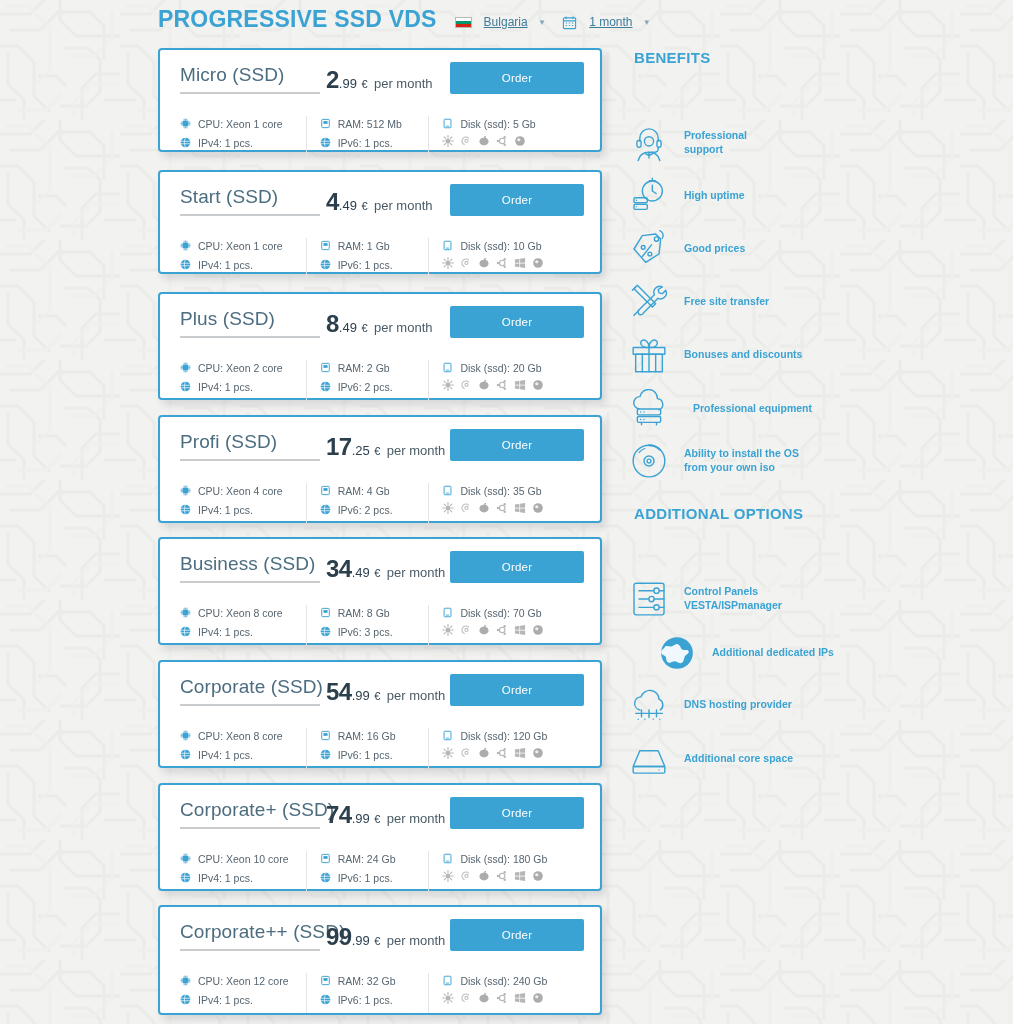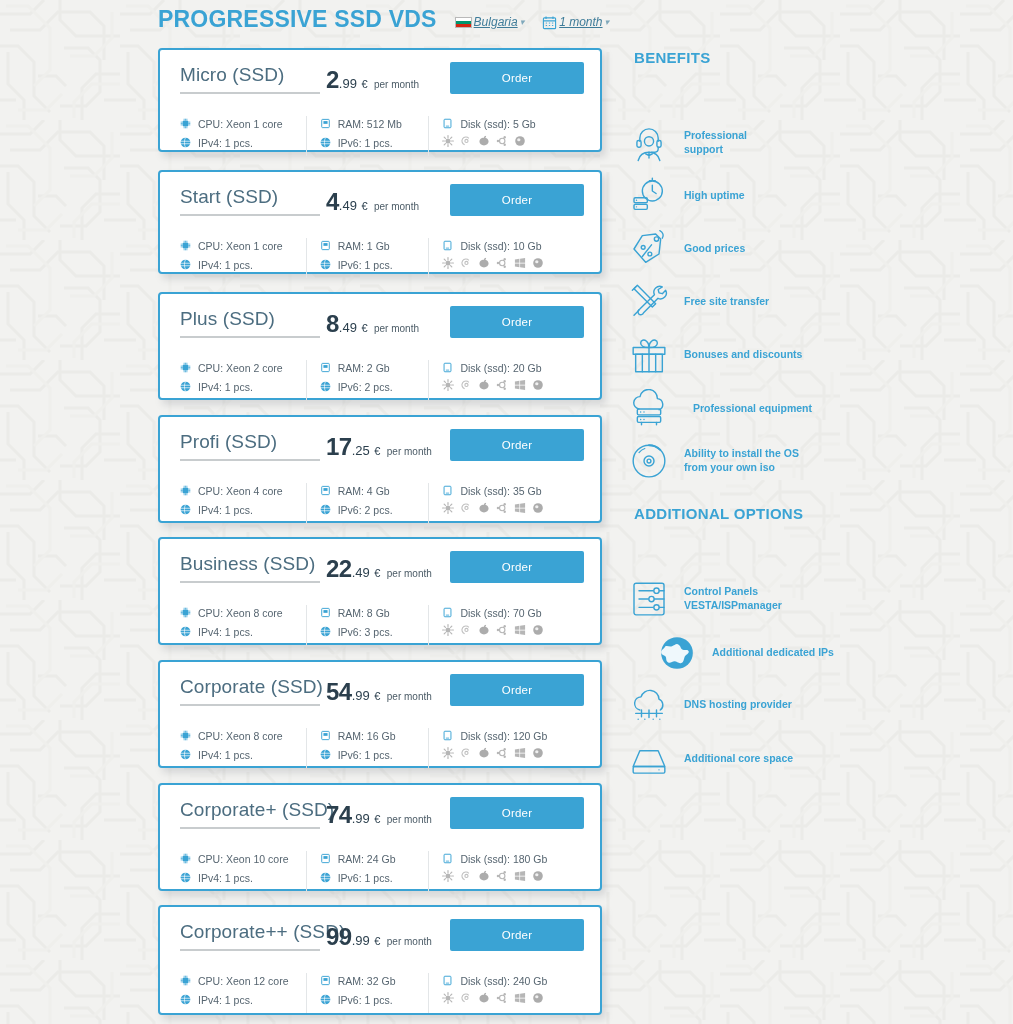--- a/index.html
+++ b/index.html
@@ -46,24 +46,23 @@
   .page-title {
     font-size: 23px;
     font-weight: bold;
     color: #3aa3d4;
     letter-spacing: .2px;
     white-space: nowrap;
   }
   .hdr-drop {
     display: flex;
     align-items: center;
-    gap: 2px;
+    gap: 12px;
     font-size: 12px;
     margin-top: 5px;
-    font-style: italic;
   }
   .hdr-drop .lbl {
     color: #3f7c99;
     text-decoration: underline;
     cursor: pointer;
     font-size: 12px;
   }
   .caret {
     color: #7fa8bb;
     font-size: 9px;
@@ -121,21 +120,21 @@
     font-weight: bold;
     color: #2b3f4d;
     letter-spacing: -.5px;
   }
   .price .cents {
     font-size: 13px;
     color: #2b3f4d;
     font-weight: normal;
   }
   .price .per {
-    font-size: 10px;
+    font-size: 13px;
     color: #4b5b66;
     margin-left: 2px;
   }
   .price .eur { font-size: 11px; color:#2b3f4d; }
 
   .order-btn {
     position: absolute;
     right: 16px;
     top: 12px;
     width: 134px;
@@ -651,21 +650,21 @@
    </div>
       </div>
       <div class="card" style="top: 537px; height: 108px;">
    <div class="card-inner">
      <div class="row-top">
        <div class="plan-col">
          <div class="plan-name">Business (SSD)</div>
          <div class="plan-underline"></div>
        </div>
        <div class="price">
-         <span class="big">22</span><span class="cents">.49</span>
+         <span class="big">34</span><span class="cents">.49</span>
          <span class="eur">€</span>
          <span class="per">per month</span>
        </div>
        <button class="order-btn">Order</button>
      </div>
 
      <div class="spec-grid">
        <div class="spec-col c1">
          <div class="spec-line">
            <span><svg width="11" height="11" viewBox="0 0 16 16" fill="#3aa3d4">

